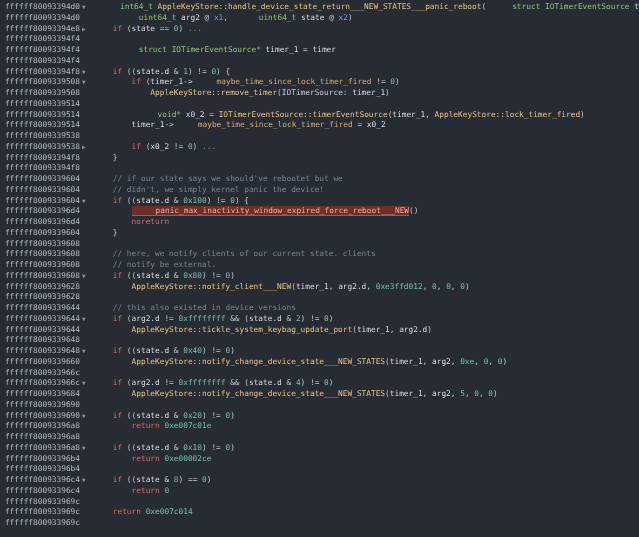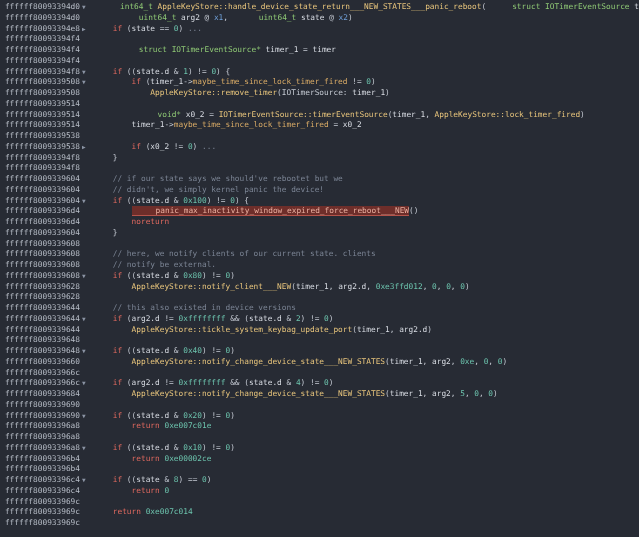--- a/index.html
+++ b/index.html
@@ -14,21 +14,21 @@
     font-size:7.8px;
   }
   .row{display:flex;height:10.75px;line-height:10.75px;white-space:pre;}
   .addr{flex:0 0 76px;color:var(--addr,#b7bdc7);text-align:right;}
   .gutter{flex:0 0 14px;color:var(--arrow,#8a93a3);font-size:6px;line-height:10.75px;text-align:left;padding-left:2px;box-sizing:border-box;}
   .code{flex:1 1 auto;overflow:hidden;}
   .tk-pl{color:var(--pl,#c5cad3);}
   .tk-kw{color:var(--kw,#e0695f);}
   .tk-ty{color:var(--ty,#8fc975);margin-left:26px;}
   .tk-fn{color:var(--fn,#e8c57c);}
-  .tk-fl{color:var(--fl,#d9ab66);}
+  .tk-fl{color:var(--fl,#d9ab66);margin-left:24px;}
   .tk-va{color:var(--va,#d8dce3);}
   .tk-nu{color:var(--nu,#6cc3ad);}
   .tk-cm{color:var(--cm,#7b8494);}
   .tk-rg{color:var(--rg,#6f9fd8);}
   .tk-hl{color:var(--hlt,#eab0a0);background:var(--hlb,#6e2e2a);border-bottom:1px solid var(--hlu,#b5534a);padding-left:24px;}
 </style>
 </head>
 <body>
 
 <div class="view">

